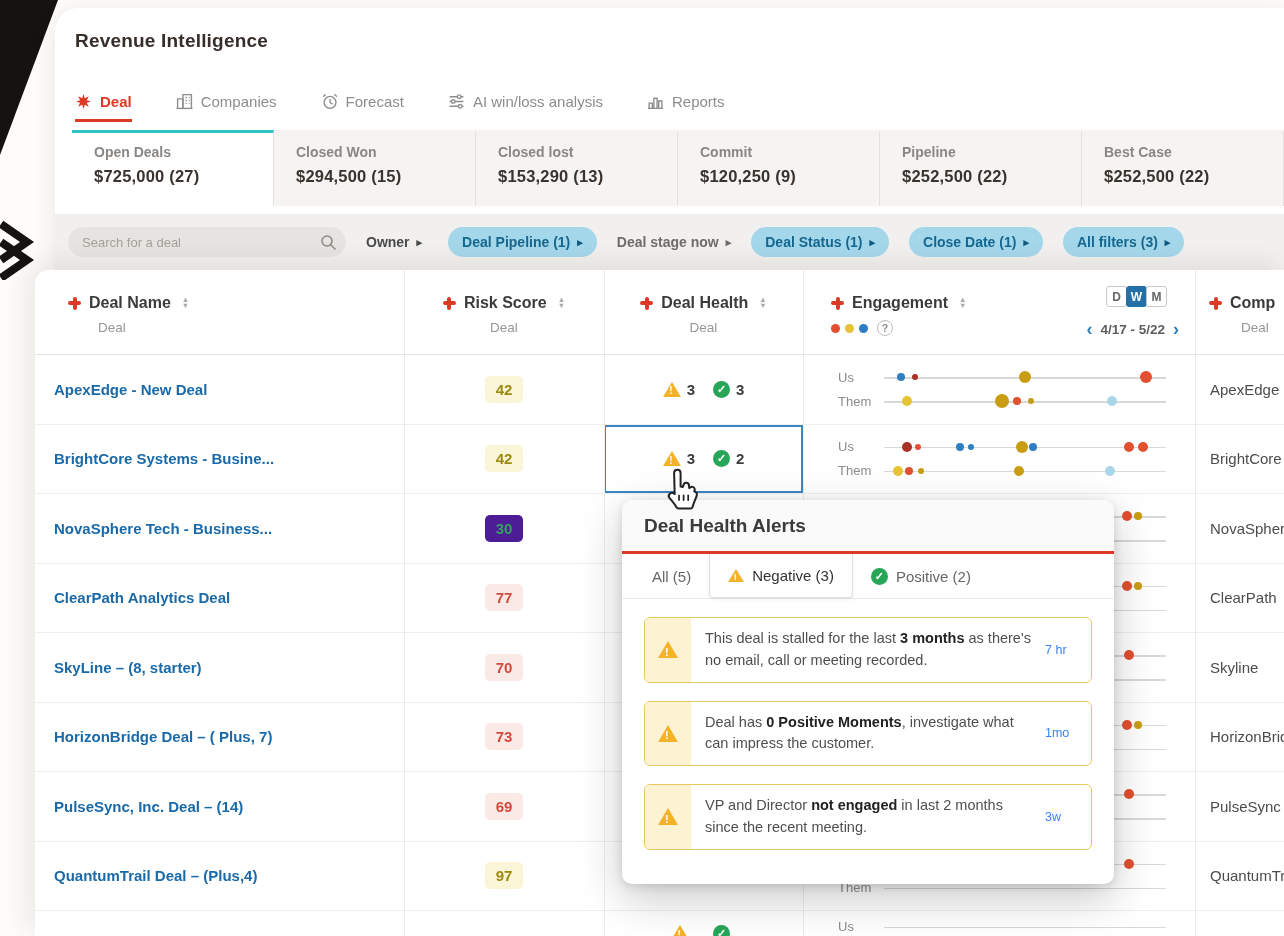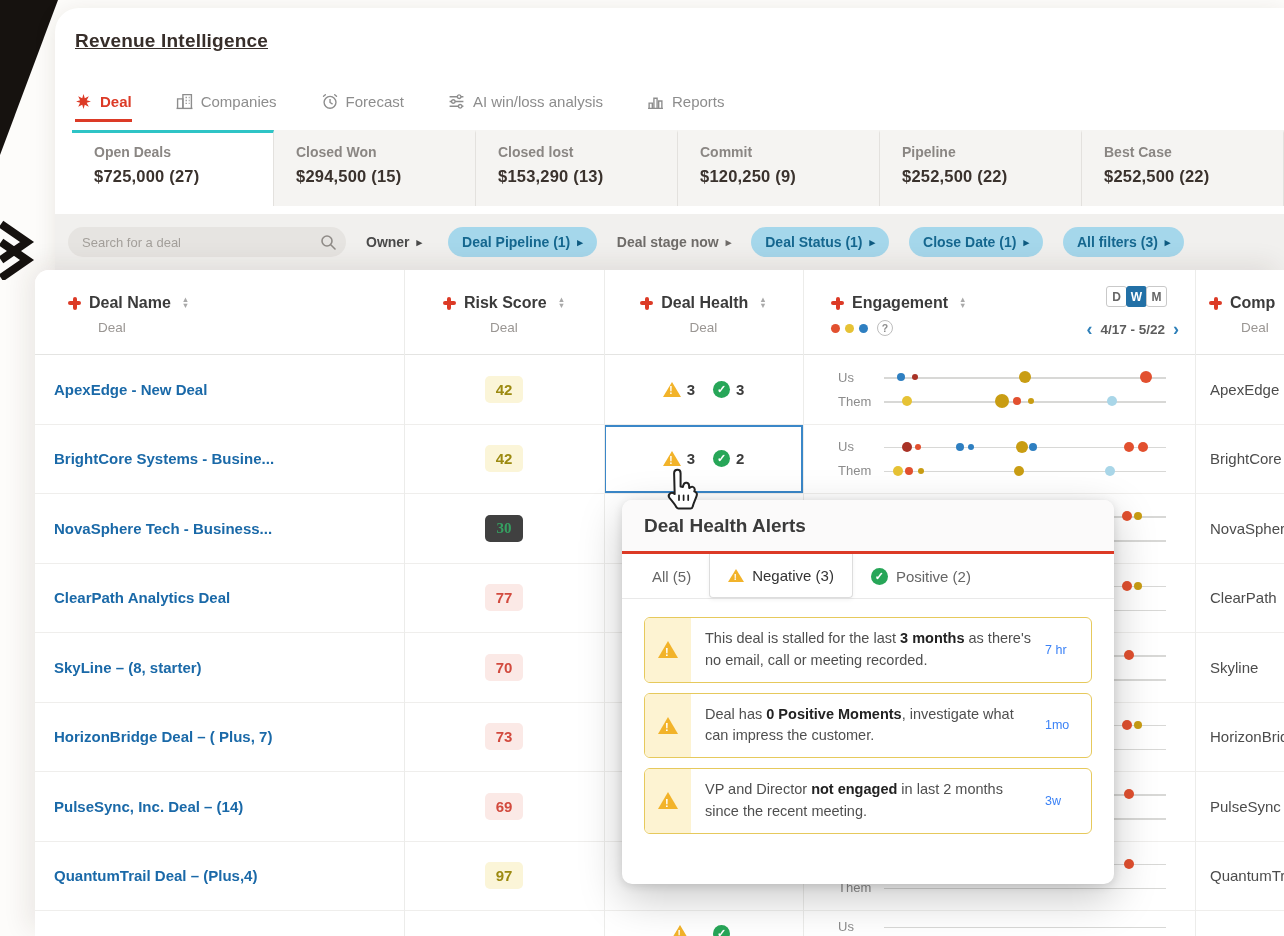--- a/index.html
+++ b/index.html
@@ -5,21 +5,21 @@
   * { margin:0; padding:0; box-sizing:border-box; }
   html,body { width:1284px; height:936px; }
   body { position:relative; overflow:hidden; background:#fdfcfa; font-family:"Liberation Sans",sans-serif; }
 
   
   .deco-corner { position:absolute; left:0; top:0; width:58px; height:155px; background:#16120f; clip-path:polygon(0 0,100% 0,0 100%); }
   .deco-zig { position:absolute; left:0; top:220px; }
 
   
   .chrome { position:absolute; left:55px; top:8px; right:0; height:262px; background:#fff; border-radius:24px 0 0 0; box-shadow:0 4px 22px rgba(50,35,20,.10); }
-  .title { position:absolute; left:20px; top:22px; font-size:19px; font-weight:700; color:#372e2a; letter-spacing:.2px;text-decoration:underline; }
+  .title { position:absolute; left:20px; top:22px; font-size:19px; font-weight:700; color:#372e2a; letter-spacing:.2px; }
 
   .topnav { position:absolute; left:20px; top:74px; display:flex; gap:44px; align-items:flex-end; height:40px; }
   .nav-item { display:flex; gap:8px; align-items:center; font-size:15px; color:#8d8d8d; padding-bottom:12px; cursor:pointer; white-space:nowrap; }
   .nav-item.active { color:var(--red); font-weight:700; border-bottom:3px solid var(--red); padding-bottom:9px; }
   .nav-ic { width:17px; height:17px; display:inline-flex; flex:none; }
 
   .cards { position:absolute; left:17px; right:0; top:122px; height:76px; display:flex; }
   .card { flex:1; background:#f5f4f2; border-right:1px solid #e3e1de; border-top:3px solid transparent; padding:11px 0 0 22px; cursor:pointer; }
   .card.active { background:#fff; border-top-color:var(--teal); }
   .card-label { font-size:14px; color:#8a8683; font-weight:600; }
@@ -70,21 +70,21 @@
   .chev { color:#2f80b9; font-size:18px; font-weight:700; line-height:1; cursor:pointer; }
 
   .tbody { position:absolute; left:0; right:0; top:85px; }
   .row { position:relative; height:69.5px; border-bottom:1px solid #efeeec; display:flex; }
   .c { height:100%; }
   .c-name { width:369px; display:flex; align-items:center; padding-left:19px; }
   .c-name a { color:var(--link); font-weight:700; font-size:15px; text-decoration:none; white-space:nowrap; overflow:hidden; text-overflow:ellipsis; max-width:335px; cursor:pointer; }
   .c-risk { width:200px; display:flex; align-items:center; justify-content:center; }
   .badge { min-width:38px; height:27px; border-radius:5px; display:inline-flex; align-items:center; justify-content:center; font-size:15px; font-weight:700; padding:0 8px; }
   .badge.yellow { background:#fbf5d8; color:#9c8a10; }
-  .badge.green  { background:#404040; color:#35a061;font-family:Liberation Serif, serif; }
+  .badge.green  { background:#4c1d95; color:#35a061; }
   .badge.red    { background:#fbe9e6; color:#d24a3e; }
   .c-health { width:199px; display:flex; align-items:center; justify-content:center; gap:18px; cursor:pointer; }
   .c-health.selected { box-shadow:inset 0 0 0 2px var(--selb); }
   .hgroup { display:inline-flex; align-items:center; gap:6px; }
   .hnum { font-size:15px; font-weight:700; color:#3c3c3c; }
 
   .tri { position:relative; display:inline-block; width:0; height:0; border-style:solid; border-color:transparent; border-top-width:0; border-bottom-color:var(--warn); flex:none; }
   .tri-md { border-width:0 9px 15px 9px; }
   .tri-md::after { content:"!"; position:absolute; left:-2.5px; top:3.5px; color:#fff; font-size:10px; font-weight:800; }
   .tri-sm { border-width:0 8px 13.5px 8px; }
@@ -105,21 +105,21 @@
   .row.partial .c-eng { justify-content:flex-start; padding-top:8px; }
 
   .hand { position:absolute; left:621px; top:196px; z-index:60; }
 
   
   .popup { position:absolute; left:622px; top:500px; width:492px; height:384px; background:#fff; border-radius:10px; box-shadow:0 14px 44px rgba(0,0,0,.22), 0 2px 10px rgba(0,0,0,.12); z-index:50; overflow:hidden; }
   .popup-head { height:54px; display:flex; align-items:center; padding-left:22px; font-size:19px; font-weight:700; color:#3b3b3b; border-bottom:3px solid var(--red); background:#fbfafa; }
   .popup-tabs { display:flex; align-items:stretch; height:45px; padding-left:12px; border-bottom:1px solid #e9e9e9; }
   .ptab { display:flex; align-items:center; gap:8px; padding:0 18px; font-size:15px; color:#666; cursor:pointer; }
   .ptab.active { border:1px solid #ddd; border-top:none; border-radius:0 0 4px 4px; color:#333; background:#fff; box-shadow:0 2px 4px rgba(0,0,0,.05); }
-  .alerts { padding:18px 22px; display:flex; flex-direction:column; gap:10px; }
+  .alerts { padding:18px 22px; display:flex; flex-direction:column; gap:18px; }
   .alert { display:flex; border:1px solid #e6c95c; border-radius:6px; overflow:hidden; min-height:64px; background:#fff; }
   .alert-ic { width:46px; background:#fdf3d2; display:flex; align-items:center; justify-content:center; flex:none; }
   .alert-body { flex:1; padding:10px 6px 10px 14px; font-size:14.5px; color:#4f4f4f; line-height:1.5; display:flex; align-items:center; }
   .alert-body b { color:#222; }
   .alert-time { width:46px; display:flex; align-items:center; font-size:12.5px; color:#3b82f6; padding-right:4px; }
 </style>
 </head>
 <body>
 
 <div class="deco-corner"></div>

